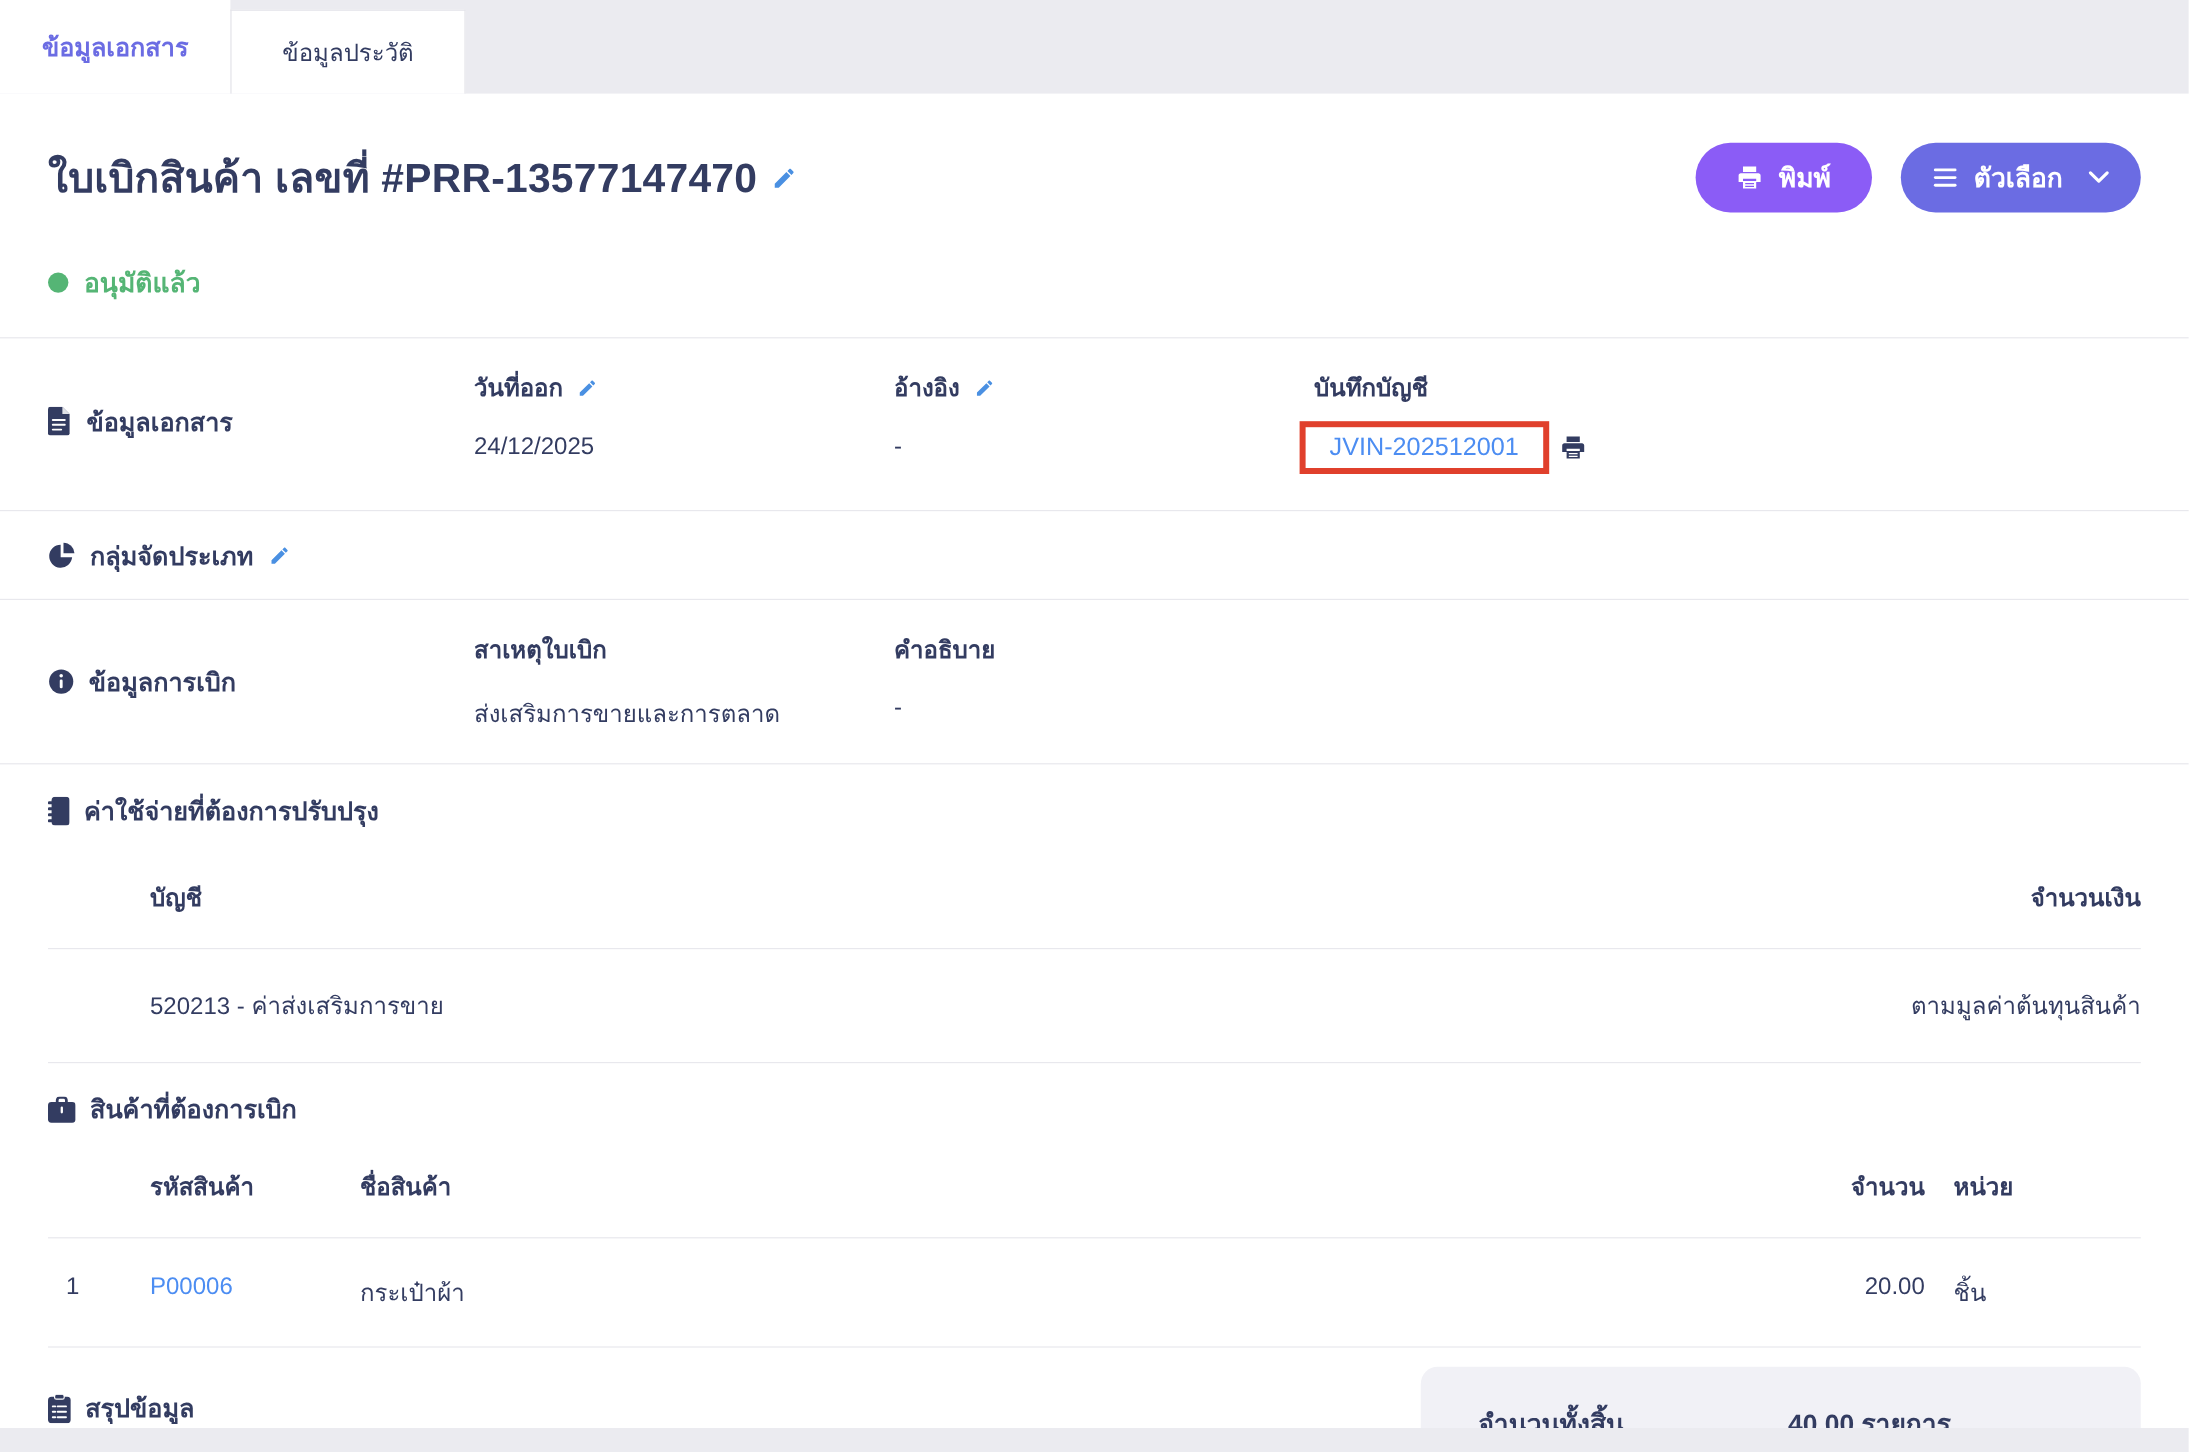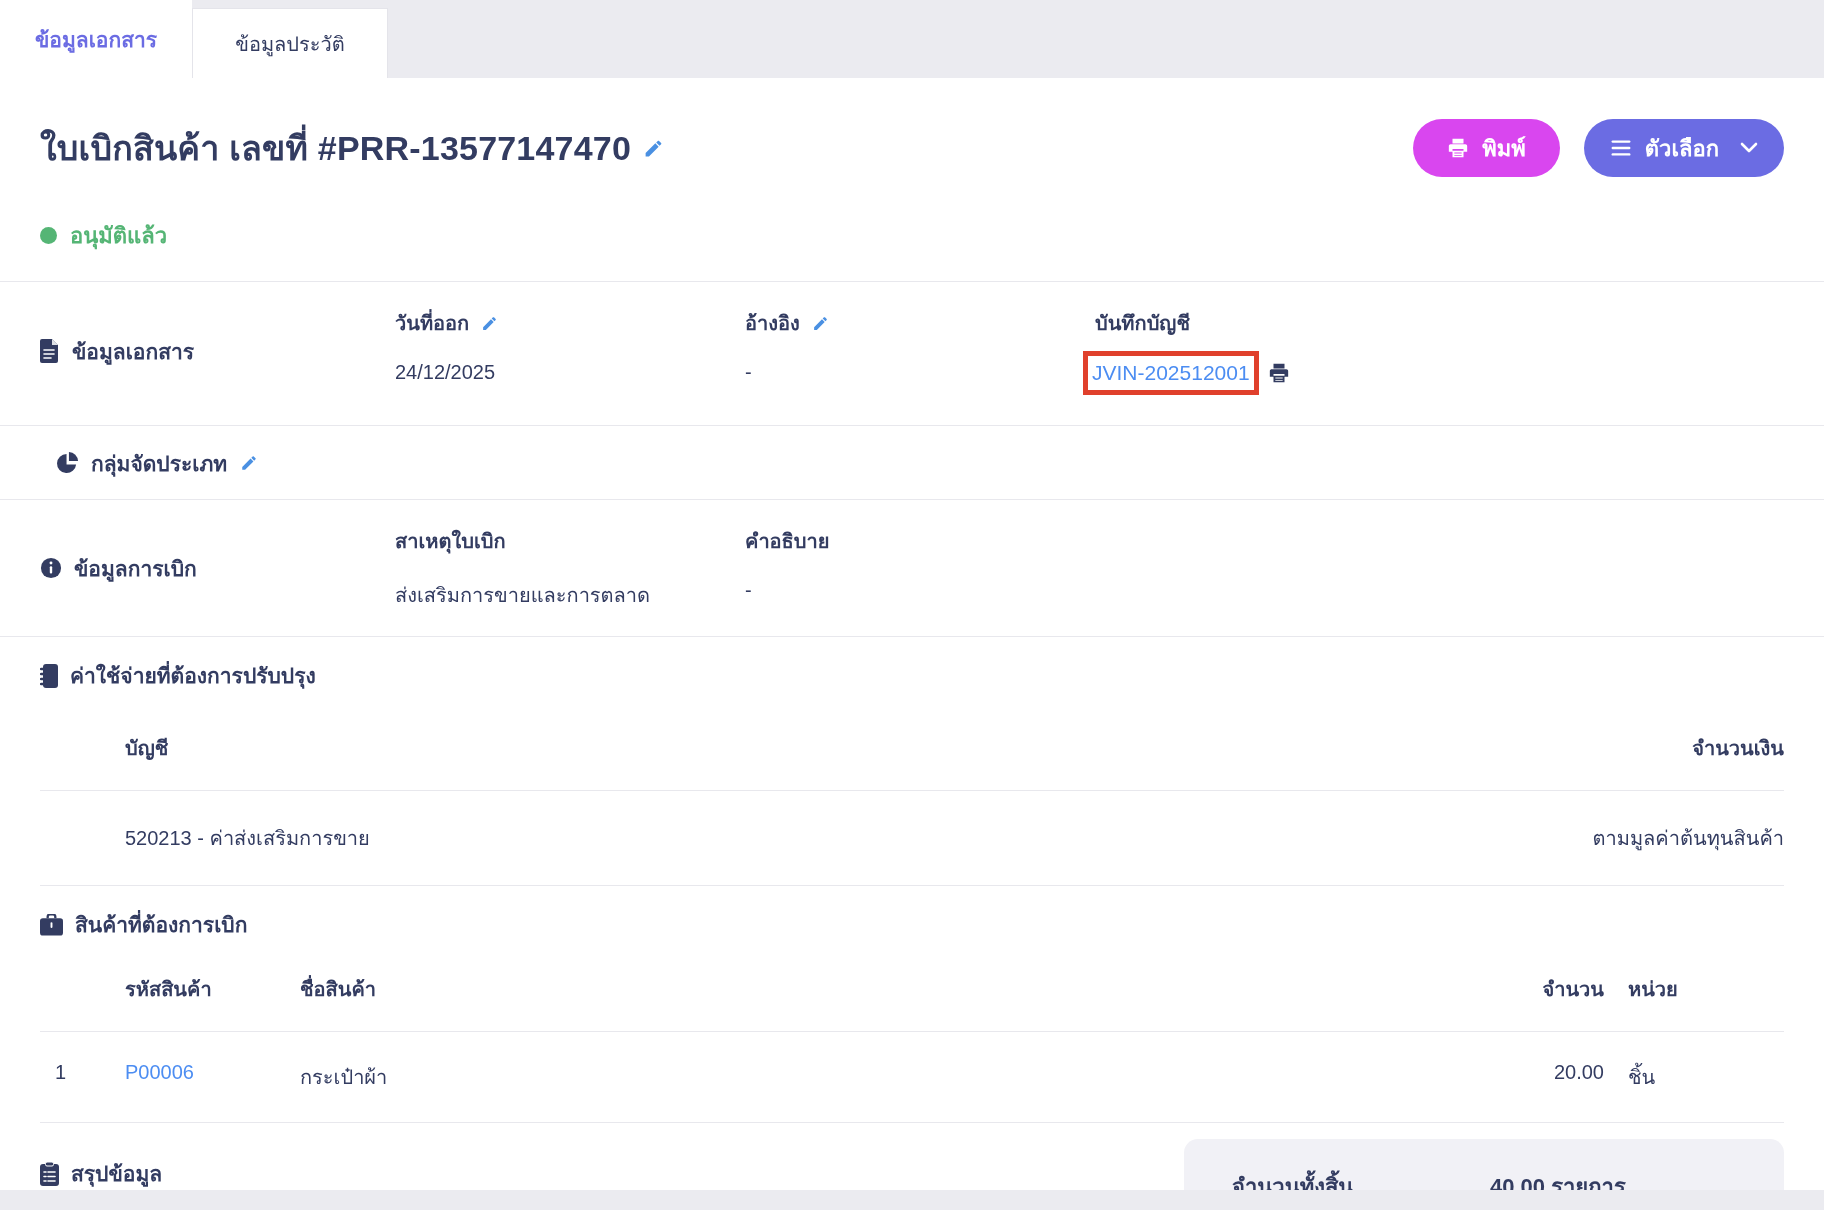--- a/index.html
+++ b/index.html
@@ -15,44 +15,44 @@
     display:flex; align-items:center; justify-content:center; font-size:20px; color:#333c61; cursor:pointer; }
   .tab-fill { flex:1; }
 
   
   .title-row { display:flex; align-items:center; padding:0 40px; margin-top:40px; height:60px; }
   .page-title { font-size:34px; font-weight:bold; color:#333c61; letter-spacing:.2px; }
   .pencil { margin-left:12px; display:inline-flex; cursor:pointer; }
   .btns { margin-left:auto; display:flex; align-items:center; gap:24px; }
   .btn { display:flex; align-items:center; gap:13px; height:58px; border:none; border-radius:30px;
     font-family:inherit; font-size:22px; font-weight:bold; color:#ffffff; cursor:pointer; padding:0 34px; }
-  .btn-print { background:#d946ef; }
+  .btn-print { background:#8b5cf6; }
   .btn-options { background:#6b6ce3; padding:0 26px; }
 
   .status-row { display:flex; align-items:center; gap:13px; padding:0 40px; margin-top:40px; }
   .status-dot { width:17px; height:17px; border-radius:50%; background:#55b575; }
   .status-text { font-size:22px; font-weight:bold; color:#55b575; }
 
   .divider { border-top:1px solid #e8e8ed; margin-top:28px; }
 
   
   .doc-grid { display:grid; grid-template-columns:355px 350px 350px 1fr; padding:25px 40px 0; }
   .sec-head { display:flex; align-items:center; gap:12px; font-size:21px; font-weight:bold; color:#333c61; }
   .f-label { display:flex; align-items:center; gap:10px; font-size:20px; font-weight:bold; color:#333c61; }
   .f-value { margin-top:22px; font-size:20px; color:#333c61; }
   .doc-grid-bottom { height:30px; }
 
-  .class-row { display:flex; align-items:center; gap:12px; padding:0 56px; margin-top:23px; height:28px;
+  .class-row { display:flex; align-items:center; gap:12px; padding:0 40px; margin-top:23px; height:28px;
     font-size:21px; font-weight:bold; color:#333c61; }
 
   .req-grid { display:grid; grid-template-columns:355px 350px 1fr; padding:25px 40px 0; }
 
   
   .jv-wrap { display:flex; align-items:center; margin-top:12px; margin-left:-12px; }
-  .red-box { border:5px solid #e0402c; padding:5px 4px; display:inline-flex; }
+  .red-box { border:5px solid #e0402c; padding:5px 20px; display:inline-flex; }
   .link { color:#4c8df2; font-size:21px; text-decoration:none; cursor:pointer; }
   .mini-print { margin-left:9px; cursor:pointer; display:inline-flex; }
 
   
   .section { padding:0 40px; }
   .sec-head-row { display:flex; align-items:center; gap:12px; margin-top:22px;
     font-size:21px; font-weight:bold; color:#333c61; }
   .tbl-head { display:flex; margin-top:40px; font-size:20px; font-weight:bold; color:#333c61; }
   .tbl-rule { border-top:1px solid #e8e8ed; margin-top:26px; }
   .tbl-row { display:flex; padding:31px 0; font-size:20px; color:#333c61; }

